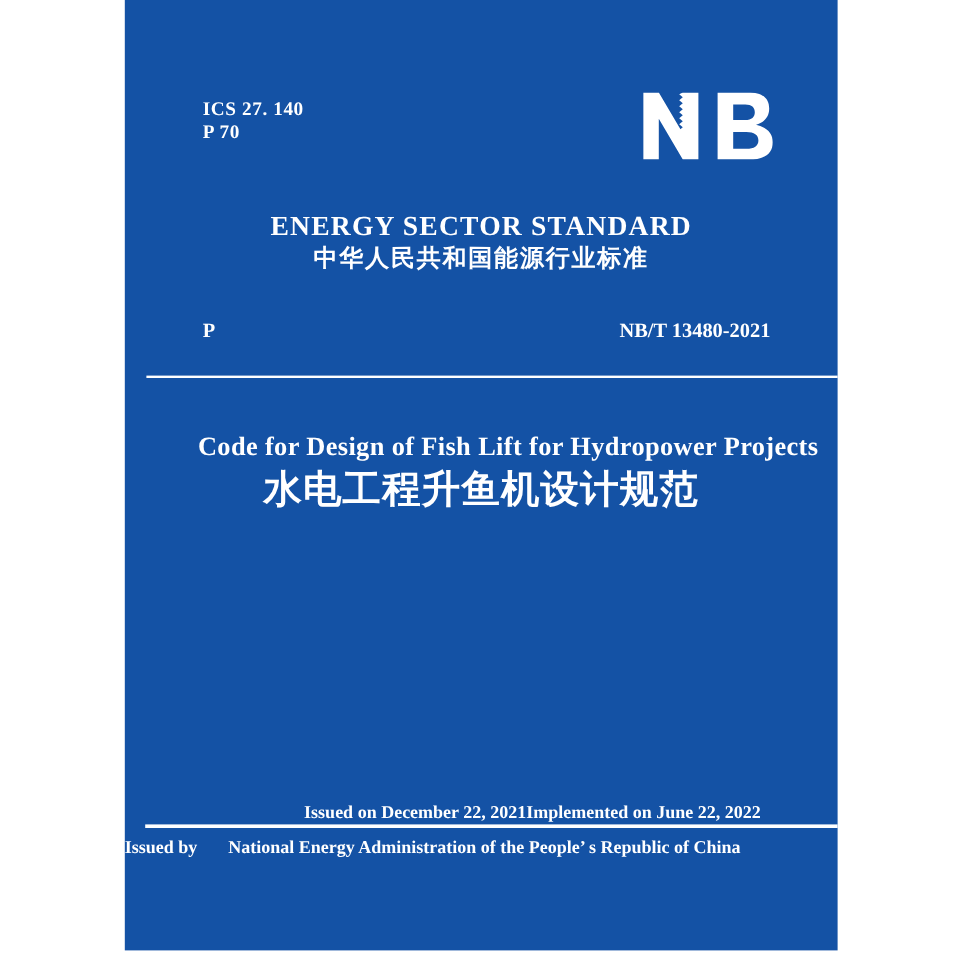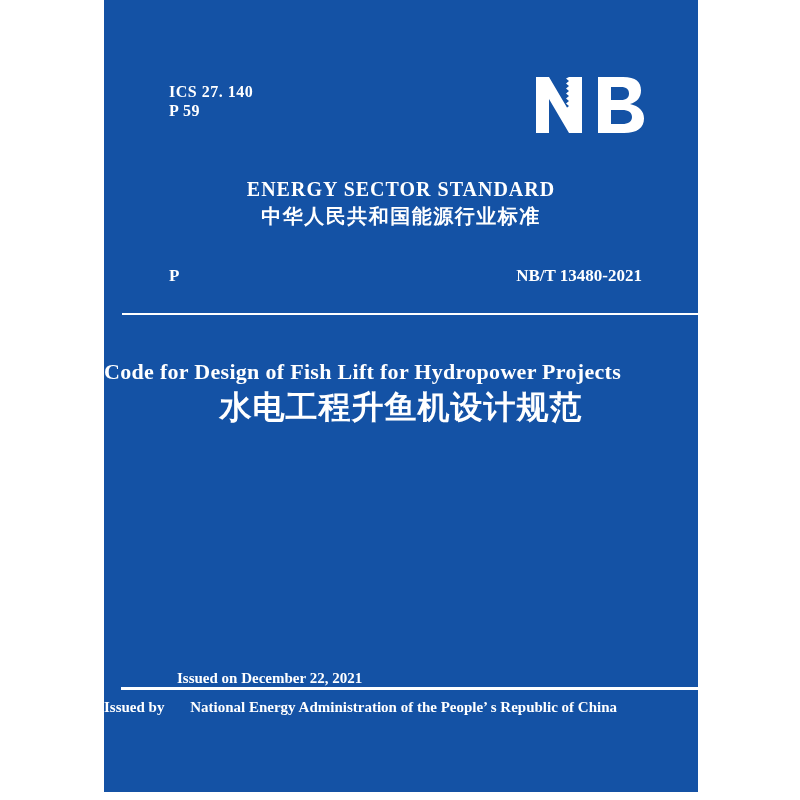--- a/index.html
+++ b/index.html
@@ -22,58 +22,58 @@
   }
   .ics-block{
     position:absolute;left:65px;top:82px;
     font-size:16px;font-weight:bold;line-height:19px;letter-spacing:0.5px;
   }
   .nb-logo{position:absolute;left:432px;top:77px;width:108px;height:56px;}
   .nb-logo svg{display:block;width:108px;height:56px;}
   .org-block{
     position:absolute;left:0;right:0;top:176px;text-align:center;
   }
-  .org-en{font-size:20px;font-weight:bold;letter-spacing:1px;line-height:26px;}
+  .org-en{font-size:23px;font-weight:bold;letter-spacing:1px;line-height:26px;}
   .org-cn{font-size:20px;font-weight:bold;letter-spacing:1.5px;line-height:26px;margin-top:1px;}
   .doc-line{
     position:absolute;left:65px;right:56px;top:266px;
     display:flex;justify-content:space-between;align-items:baseline;
     font-size:17px;font-weight:bold;
   }
   .rule{position:absolute;background:var(--text-white);}
   .rule-top{left:18px;right:0;top:313px;height:2px;}
   .rule-bottom{left:17px;right:0;top:687px;height:3px;}
   .title-en{
-    position:absolute;left:0;right:16px;top:358px;text-align:left;
+    position:absolute;left:0;right:16px;top:358px;text-align:right;
     font-size:22px;font-weight:bold;letter-spacing:0.3px;line-height:28px;
   }
   .title-cn{
     position:absolute;left:0;right:0;top:390px;text-align:center;
     font-size:32px;font-weight:bold;letter-spacing:1px;line-height:34px;
   }
   .dates-row{
     position:absolute;left:73px;right:64px;top:669px;
-    display:flex;justify-content:space-between;align-items:baseline;
+    display:flex;justify-content:flex-end;align-items:baseline;
     font-size:15px;font-weight:bold;line-height:18px;
   }
   .issuedby-row{
     position:absolute;left:0;right:0;top:698px;
     font-size:15px;font-weight:bold;line-height:18px;white-space:nowrap;
   }
   .issuedby-label{margin-right:22px;}
 </style>
 </head>
 <body>
 
 <div class="page">
   <div class="panel">
 
     <div class="ics-block">
       <div>ICS 27. 140</div>
-      <div>P 59</div>
+      <div>P 70</div>
     </div>
 
     <div class="nb-logo">
       <svg viewBox="0 0 108 56" xmlns="http://www.w3.org/2000/svg" role="img" aria-label="NB">
         <title>NB</title>
         <path fill="#ffffff" d="M0,56 L0,0 L13,0 L33,34
           L30,31.5 L33,29 L30,26.5 L33,24 L30,21.5 L33,19 L30,16.5 L33,14
           L30,11.5 L33,9 L30,6.5 L33,4 L30,1.5 L33,0
           L46,0 L46,56 L33,56 L13,22 L13,56 Z"></path>
         <path fill="#ffffff" fill-rule="evenodd" d="M62,56 L62,0 L87,0
@@ -94,20 +94,21 @@
       <span>NB/T 13480-2021</span>
     </div>
 
     <div class="rule rule-top"></div>
 
     <div class="title-en">Code for Design of Fish Lift for Hydropower Projects</div>
     <div class="title-cn">水电工程升鱼机设计规范</div>
 
     <div class="dates-row">
       <span>Issued on December 22, 2021</span>
+      <span>Implemented on June 22, 2022</span>
     </div>
 
     <div class="rule rule-bottom"></div>
 
     <div class="issuedby-row">
       <span class="issuedby-label">Issued by</span>
       <span>National Energy Administration of the People’ s Republic of China</span>
     </div>
 
   </div>

